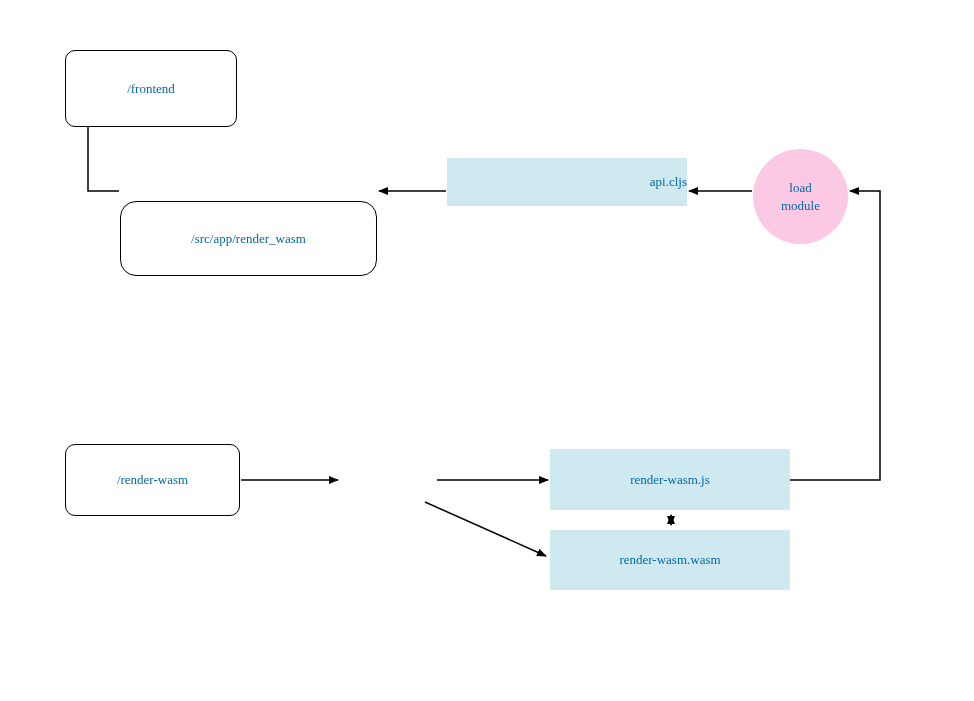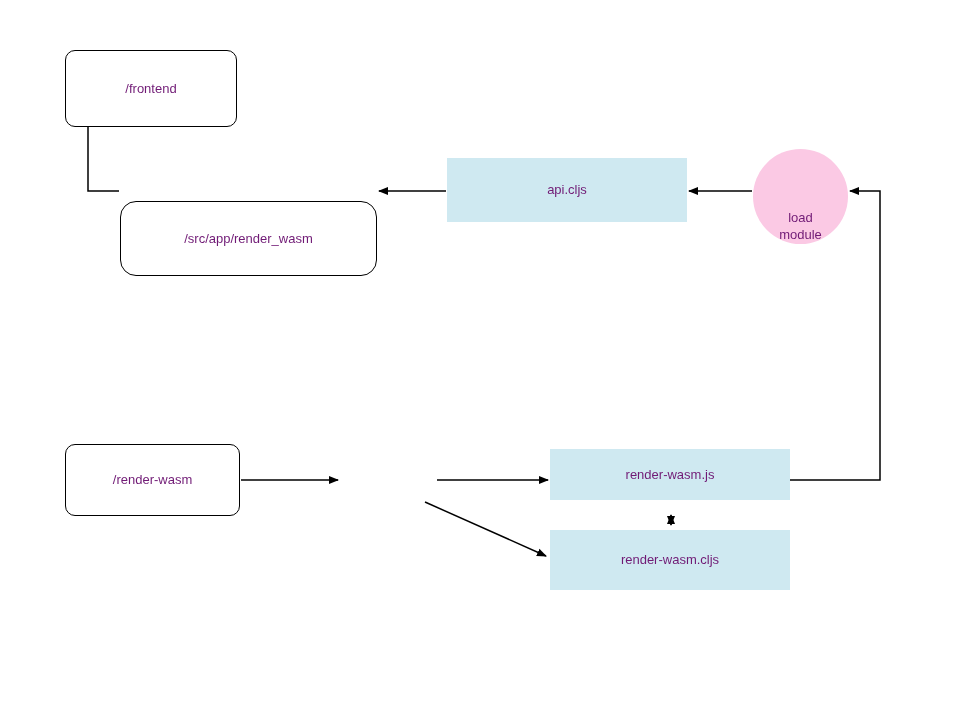--- a/index.html
+++ b/index.html
@@ -5,23 +5,23 @@
   html, body {
     margin: 0;
     padding: 0;
     background: #ffffff;
   }
   .canvas {
     position: relative;
     width: 974px;
     height: 701px;
     background: #ffffff;
-    font-family: Liberation Sans, sans-serif;
+    font-family: Liberation Serif, serif;
     font-size: 13px;
-    color: #701a75;
+    color: #0369a1;
     overflow: hidden;
   }
   .connectors {
     position: absolute;
     left: 0;
     top: 0;
     width: 974px;
     height: 701px;
     pointer-events: none;
   }
@@ -40,21 +40,20 @@
   .rounded-box {
     background: #ffffff;
     border: 1px solid #000000;
   }
   .file-box {
     background: #cfe9f1;
     border: none;
   }
   .circle {
     border-radius: 50%;
-    align-items: flex-end;
   }
 </style>
 </head>
 <body>
 
 <div class="canvas">
 
   <svg class="connectors" width="974" height="701" viewBox="0 0 974 701" xmlns="http://www.w3.org/2000/svg">
     <defs>
       <marker id="arrow" viewBox="0 0 10 10" refX="9" refY="5" markerWidth="10" markerHeight="10" markerUnits="userSpaceOnUse" orient="auto-start-reverse">
@@ -80,35 +79,35 @@
   </svg>
 
   <div class="node rounded-box" style="left:65px; top:50px; width:172px; height:77px; border-radius:10px;">
     <span>/frontend</span>
   </div>
 
   <div class="node rounded-box" style="left:120px; top:153px; width:257px; height:75px; border-radius:16px;margin-top:48px;">
     <span>/src/app/render_wasm</span>
   </div>
 
-  <div class="node file-box" style="left: 447px; top: 158px; width: 240px; height: 64px; background-color: rgb(207, 233, 241);">
+  <div class="node file-box" style="left: 447px; top: 158px; width: 240px; height: 48px; background-color: rgb(207, 233, 241); justify-content: flex-end;">
     <span>api.cljs</span>
   </div>
 
   <div class="node circle" style="left:753px; top:149px; width:95px; height:95px; background:#fbc9e4;">
     <span>load
 module</span>
   </div>
 
   <div class="node rounded-box" style="left:65px; top:444px; width:175px; height:72px; border-radius:10px;">
     <span>/render-wasm</span>
   </div>
 
 
-  <div class="node file-box" style="left: 550px; top: 449px; width: 240px; height: 51px; background-color: rgb(207, 233, 241);">
+  <div class="node file-box" style="left: 550px; top: 449px; width: 240px; height: 61px; background-color: rgb(207, 233, 241);">
     <span>render-wasm.js</span>
   </div>
 
   <div class="node file-box" style="left: 550px; top: 530px; width: 240px; height: 60px; background-color: rgb(207, 233, 241);">
-    <span>render-wasm.cljs</span>
+    <span>render-wasm.wasm</span>
   </div>
 
 </div>
 
 </body></html>

